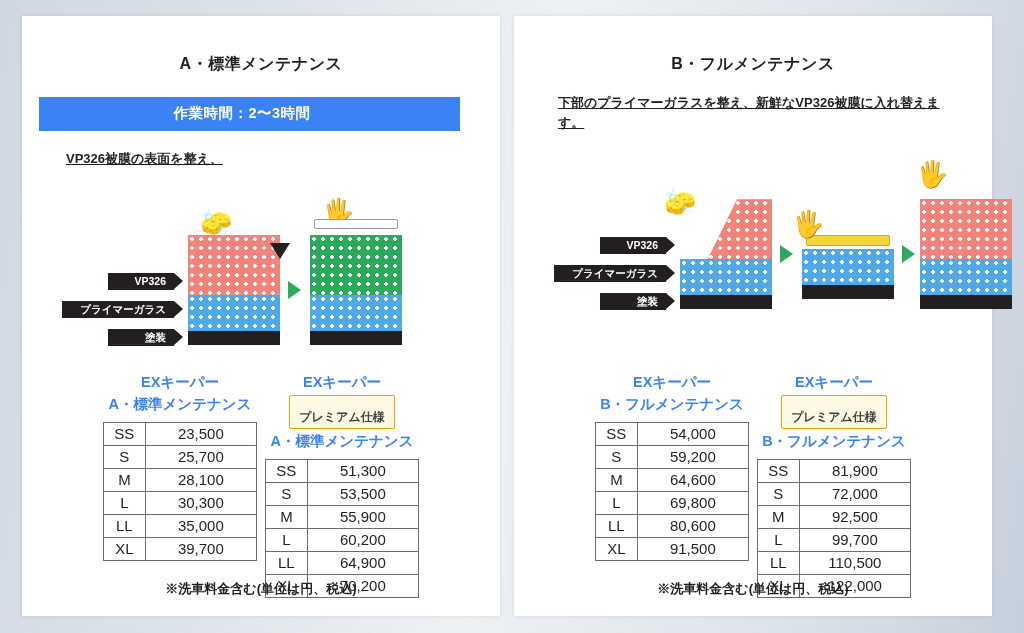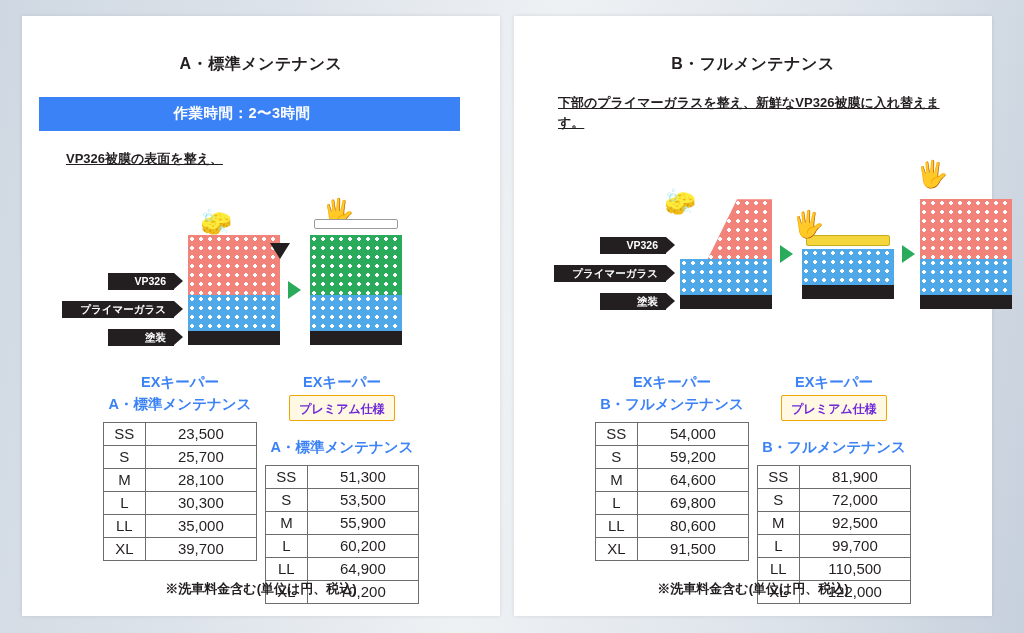--- a/index.html
+++ b/index.html
@@ -143,26 +143,26 @@
   .col-head1 {
     font-size: 14.5px;
     font-weight: bold;
     color: #3b82f6;
     line-height: 1.5;
   }
   .premium {
     display: inline-block;
     border: 1.6px solid #f0a500;
     background: #fff8e2;
-    color: #6d28d9;
+    color: #404040;
     font-size: 12px;
     font-weight: bold;
-    padding: 5px 9px 2px 9px;
+    padding: 13px 9px 2px 9px;
     border-radius: 2px;
-    margin: 1px 0 16px 0;
+    margin: 1px 0 2px 0;
   }
   table {
     border-collapse: collapse;
     margin: 6px auto 0 auto;
     width: 154px;
   }
   td {
     border: 1px solid #6d6d6d;
     font-size: 15px;
     color: #231f20;

